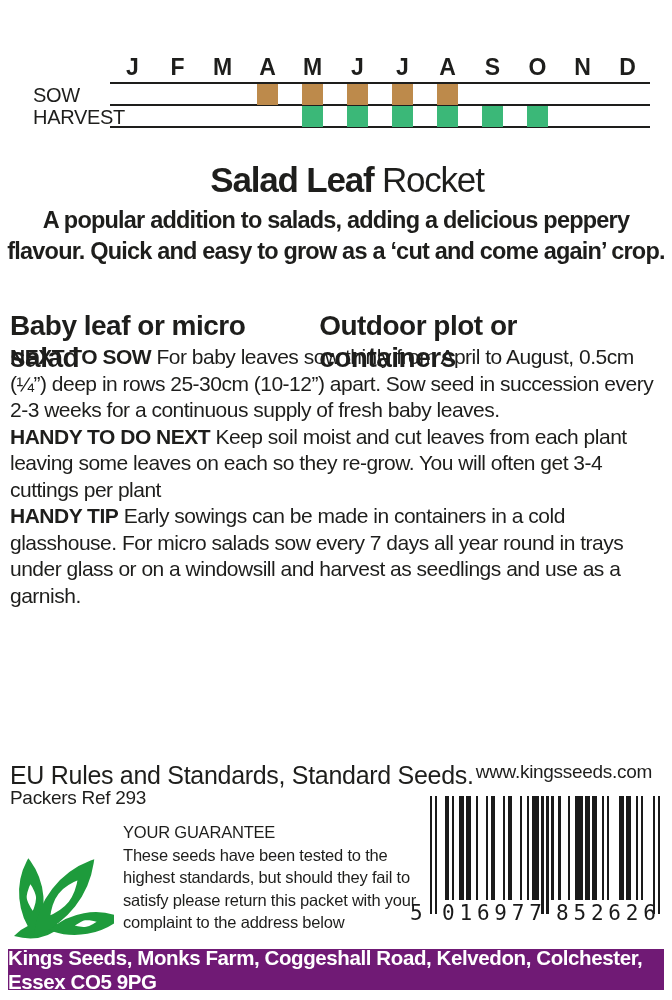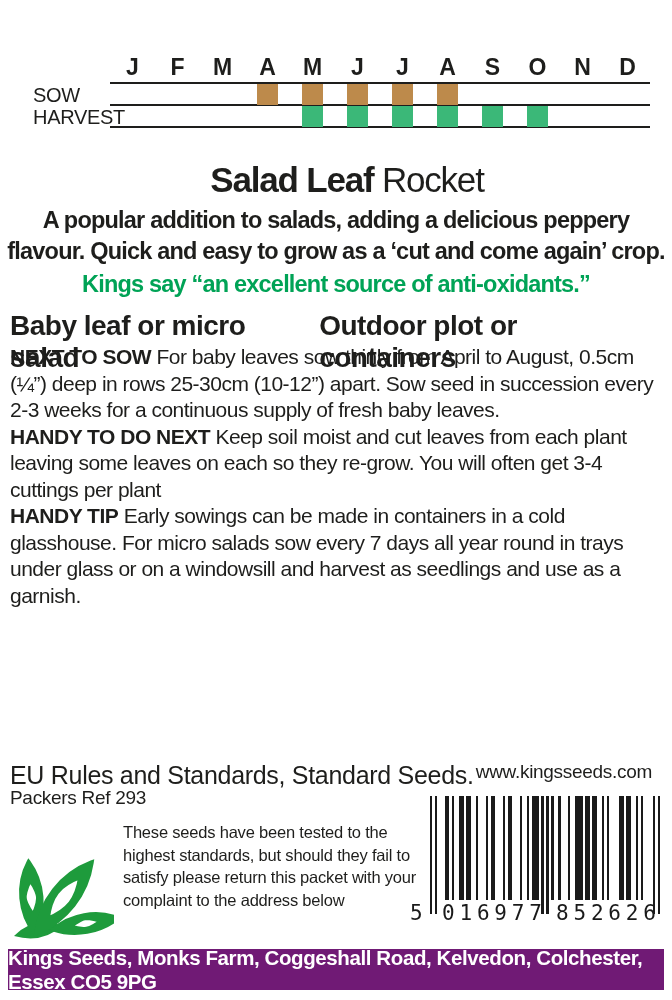--- a/index.html
+++ b/index.html
@@ -161,21 +161,20 @@
           <div></div>
           <div></div>
         </div>
     </div>
   </div>
 
   <div class="title"><span class="t-bold">Salad Leaf</span><span> Rocket</span></div>
 
   <div class="description">A popular addition to salads, adding a delicious peppery flavour. Quick and easy to grow as a ‘cut and come again’ crop.</div>
 
-  <div class="kings-say" style="color: rgb(0, 163, 86);">Kings say “an excellent source of anti-oxidants.”</div>
 
   <div class="subheaders">
     <span>Baby leaf or micro salad</span>
     <span>Outdoor plot or containers</span>
   </div>
 
   <div class="body-copy">
     <p><span class="para-label">NEXT TO SOW</span><span> For baby leaves sow thinly from April to August, 0.5cm (¼”) deep in rows 25-30cm (10-12”) apart. Sow seed in succession every 2-3 weeks for a continuous supply of fresh baby leaves.</span></p>
     <p><span class="para-label">HANDY TO DO NEXT</span><span> Keep soil moist and cut leaves from each plant leaving some leaves on each so they re-grow. You will often get 3-4 cuttings per plant</span></p>
     <p><span class="para-label">HANDY TIP</span><span> Early sowings can be made in containers in a cold glasshouse. For micro salads sow every 7 days all year round in trays under glass or on a windowsill and harvest as seedlings and use as a garnish.</span></p>
@@ -192,20 +191,21 @@
 
       <path d="M0,0 Q14,-28 28,0 Q14,26 0,0 Z" transform="translate(26,82) rotate(-95) scale(1.9,0.62)" fill="none" stroke="#1e9b3c" stroke-width="12"></path>
 
       <path d="M0,0 Q17,-30 34,0 Q17,28 0,0 Z" transform="translate(34,84) rotate(-52) scale(2.1,0.72)" fill="none" stroke="#1e9b3c" stroke-width="11"></path>
 
       <path d="M0,0 Q13,-24 26,0 Q13,22 0,0 Z" transform="translate(54,86) rotate(-10) scale(1.85,0.6)" fill="none" stroke="#1e9b3c" stroke-width="12"></path>
     </g>
   </svg>
 
   <div class="guarantee">
+    <span class="guarantee-heading">YOUR GUARANTEE</span>
     <span>These seeds have been tested to the highest standards, but should they fail to satisfy please return this packet with your complaint to the address below</span>
   </div>
 
   <div class="barcode">
     <div class="bars">
         <div class="module bar guard"></div>
         <div class="module"></div>
         <div class="module bar guard"></div>
         <div class="module"></div>
         <div class="module"></div>

